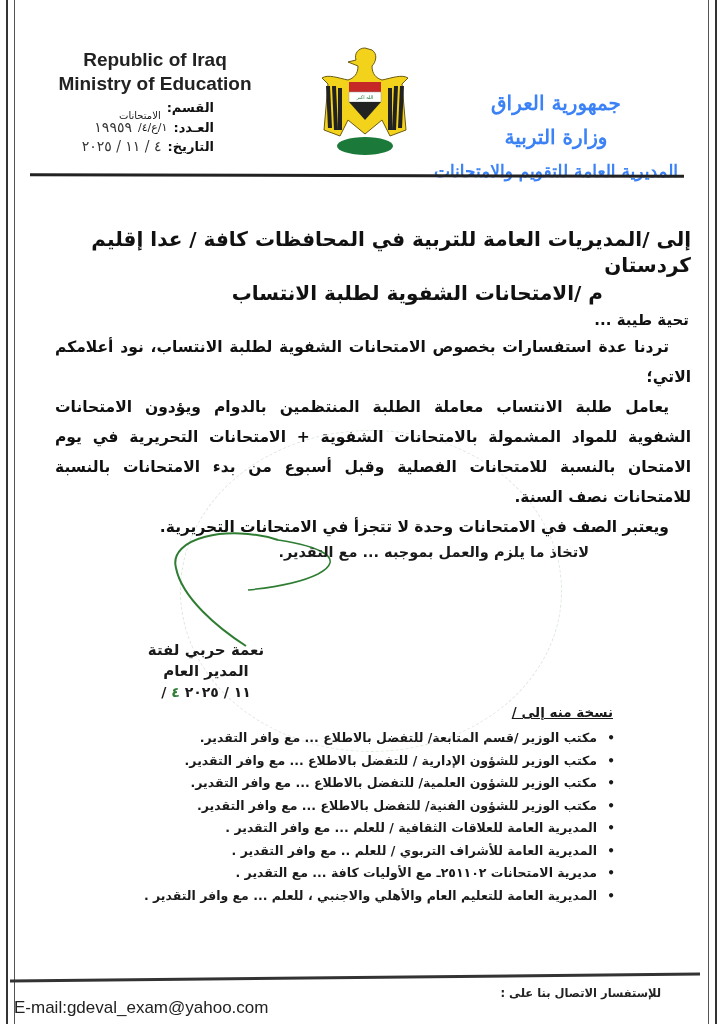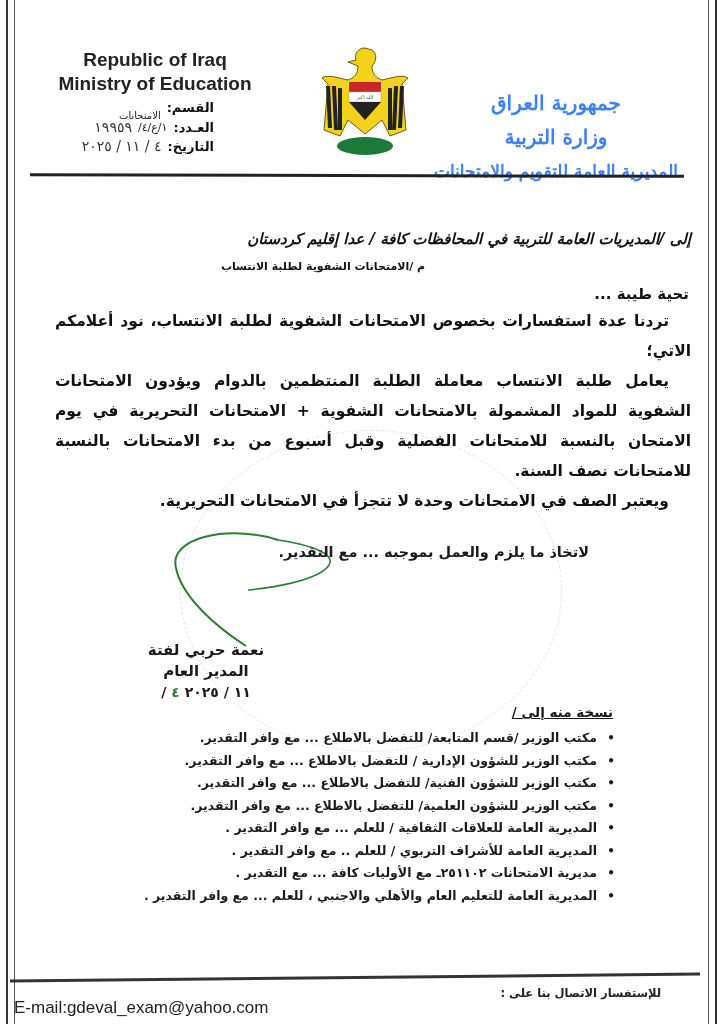--- a/index.html
+++ b/index.html
@@ -14,22 +14,22 @@
   .ref-block { position:absolute; left:40px; top:96px; width:230px; direction:rtl; font-size:13px; line-height:19px; }
   .ref-row { display:flex; align-items:center; gap:6px; }
   .ref-label { font-weight:bold; color:#111; }
   .ref-hand { font-family:"DejaVu Serif", serif; color:#333; font-size:14px; letter-spacing:2px; }
   .emblem { position:absolute; left:318px; top:44px; width:94px; height:114px; }
   .header-ar { position:absolute; right:40px; top:54px; width:250px; text-align:center; direction:rtl;
          font-family:"DejaVu Serif", serif; font-size:20px; line-height:34px; color:#3b82f6; font-weight:bold;margin-top:32px; }
   .header-ar .l3 { font-size:17px; }
   .hr-top { position:absolute; left:30px; top:174px; width:654px; height:3px; background:#222; transform:rotate(0.15deg); }
   .body { position:absolute; right:18px; top:226px; width:660px; direction:rtl; font-weight:bold; color:#111; }
-  .to-line { font-size:15px; margin-right:12px; line-height:26px;font-style:italic; }
-  .subj-line { font-size:11px; margin-right:100px; line-height:30px;text-align:center; }
+  .to-line { font-size:20px; margin-right:12px; line-height:26px; }
+  .subj-line { font-size:20px; margin-right:100px; line-height:30px; }
   .greet { font-size:15px; margin-right:14px; line-height:24px; }
   .para { font-size:15.5px; line-height:30px; text-align:justify; margin-right:12px; margin-left:12px; }
   .para .ind { display:inline-block; width:22px; }
   .closing { position:absolute; right:132px; top:544px; direction:rtl; font-weight:bold; font-size:14.5px; }
   .sig-loop { position:absolute; left:118px; top:528px; width:280px; height:120px; }
   .signer { position:absolute; left:138px; top:640px; width:136px; text-align:center; direction:rtl; font-weight:bold; font-size:15px; line-height:21px; }
   .sig-date { font-size:14px; }
   .sig-date .green { color:#2e7d32; }
   .cc-title { position:absolute; right:108px; top:704px; direction:rtl; font-weight:bold; font-size:13.5px; text-decoration:underline; }
   .cc-list { position:absolute; right:104px; top:730px; width:520px; direction:rtl; list-style:none; margin:0; padding:0;text-align:right; }
@@ -117,22 +117,22 @@
   <div class="sig-date" style="direction:ltr;">
     <span>/ ١١ / ٢٠٢٥</span>
     <span class="green">٤</span>
   </div>
 </div>
 
 <div class="cc-title">نسخة منه إلى /</div>
 <ul class="cc-list">
   <li class="cc-item">مكتب الوزير /قسم المتابعة/ للتفضل بالاطلاع ... مع وافر التقدير.</li>
   <li class="cc-item">مكتب الوزير للشؤون الإدارية / للتفضل بالاطلاع ... مع وافر التقدير.</li>
+  <li class="cc-item">مكتب الوزير للشؤون العلمية/ للتفضل بالاطلاع ... مع وافر التقدير.</li>
   <li class="cc-item">مكتب الوزير للشؤون الفنية/ للتفضل بالاطلاع ... مع وافر التقدير.</li>
-  <li class="cc-item">مكتب الوزير للشؤون العلمية/ للتفضل بالاطلاع ... مع وافر التقدير.</li>
   <li class="cc-item">المديرية العامة للعلاقات الثقافية / للعلم ... مع وافر التقدير .</li>
   <li class="cc-item">المديرية العامة للأشراف التربوي / للعلم .. مع وافر التقدير .</li>
   <li class="cc-item">مديرية الامتحانات ٢٥١١٠٢ـ مع الأوليات كافة ... مع التقدير .</li>
   <li class="cc-item">المديرية العامة للتعليم العام والأهلي والاجنبي ، للعلم ... مع وافر التقدير .</li>
 </ul>
 
 <div class="hr-bottom"></div>
 <div class="contact-label">للإستفسار الاتصال بنا على :</div>
 <div class="email">E-mail:gdeval_exam@yahoo.com</div>
 

